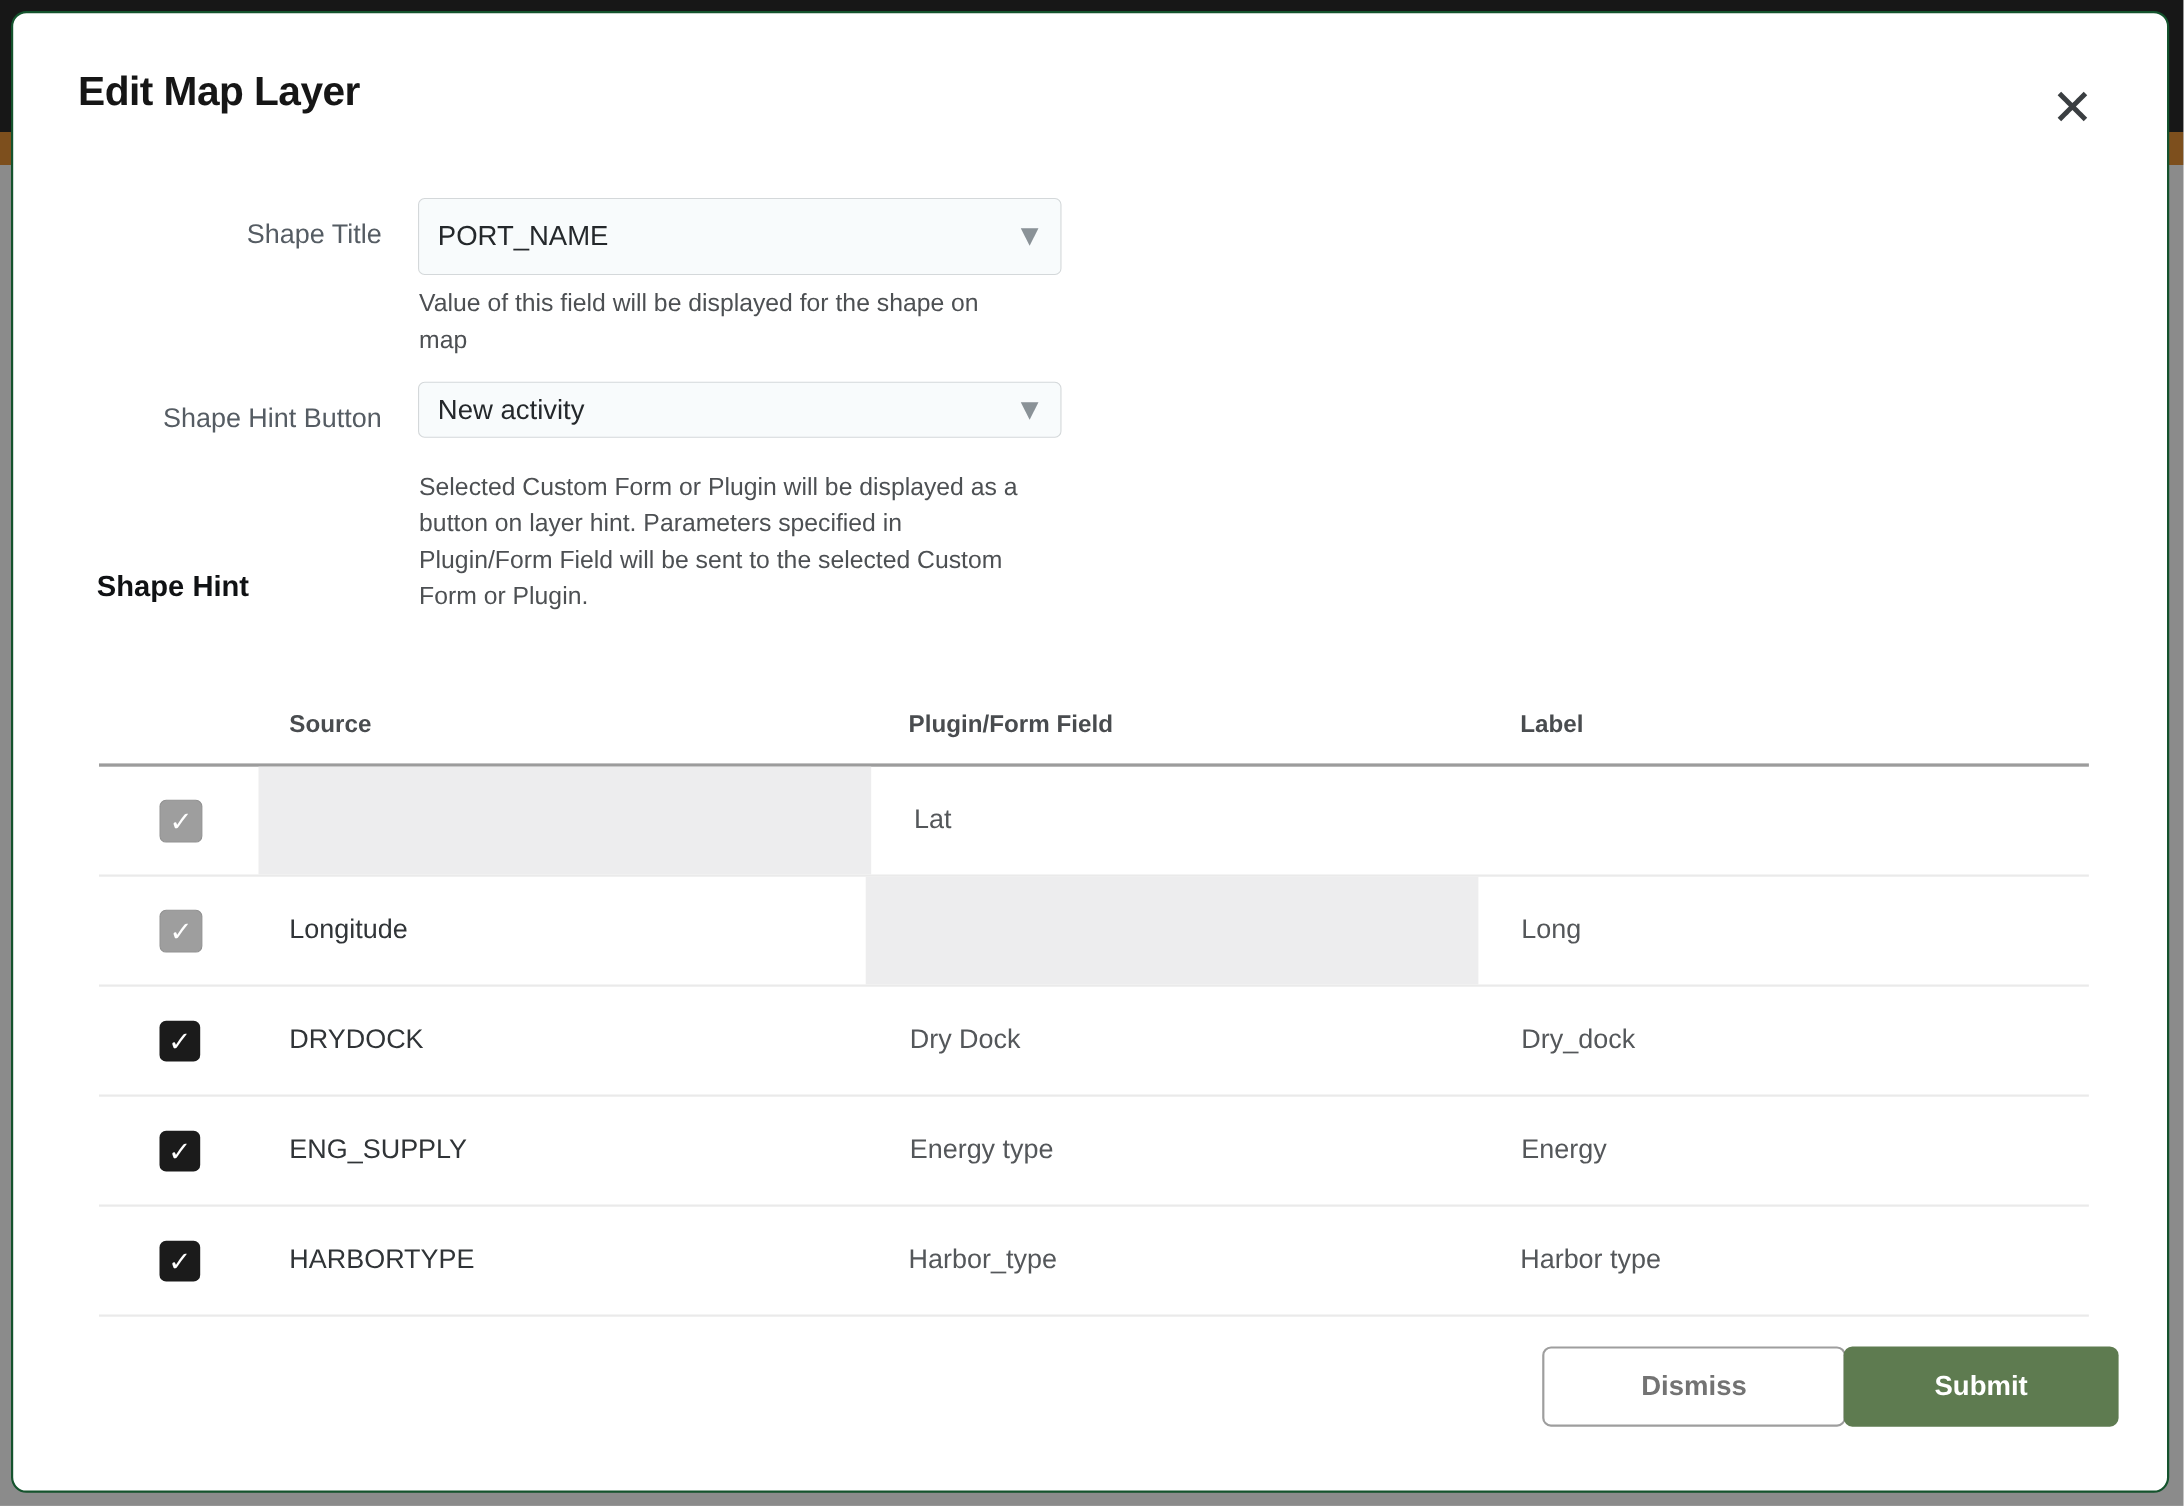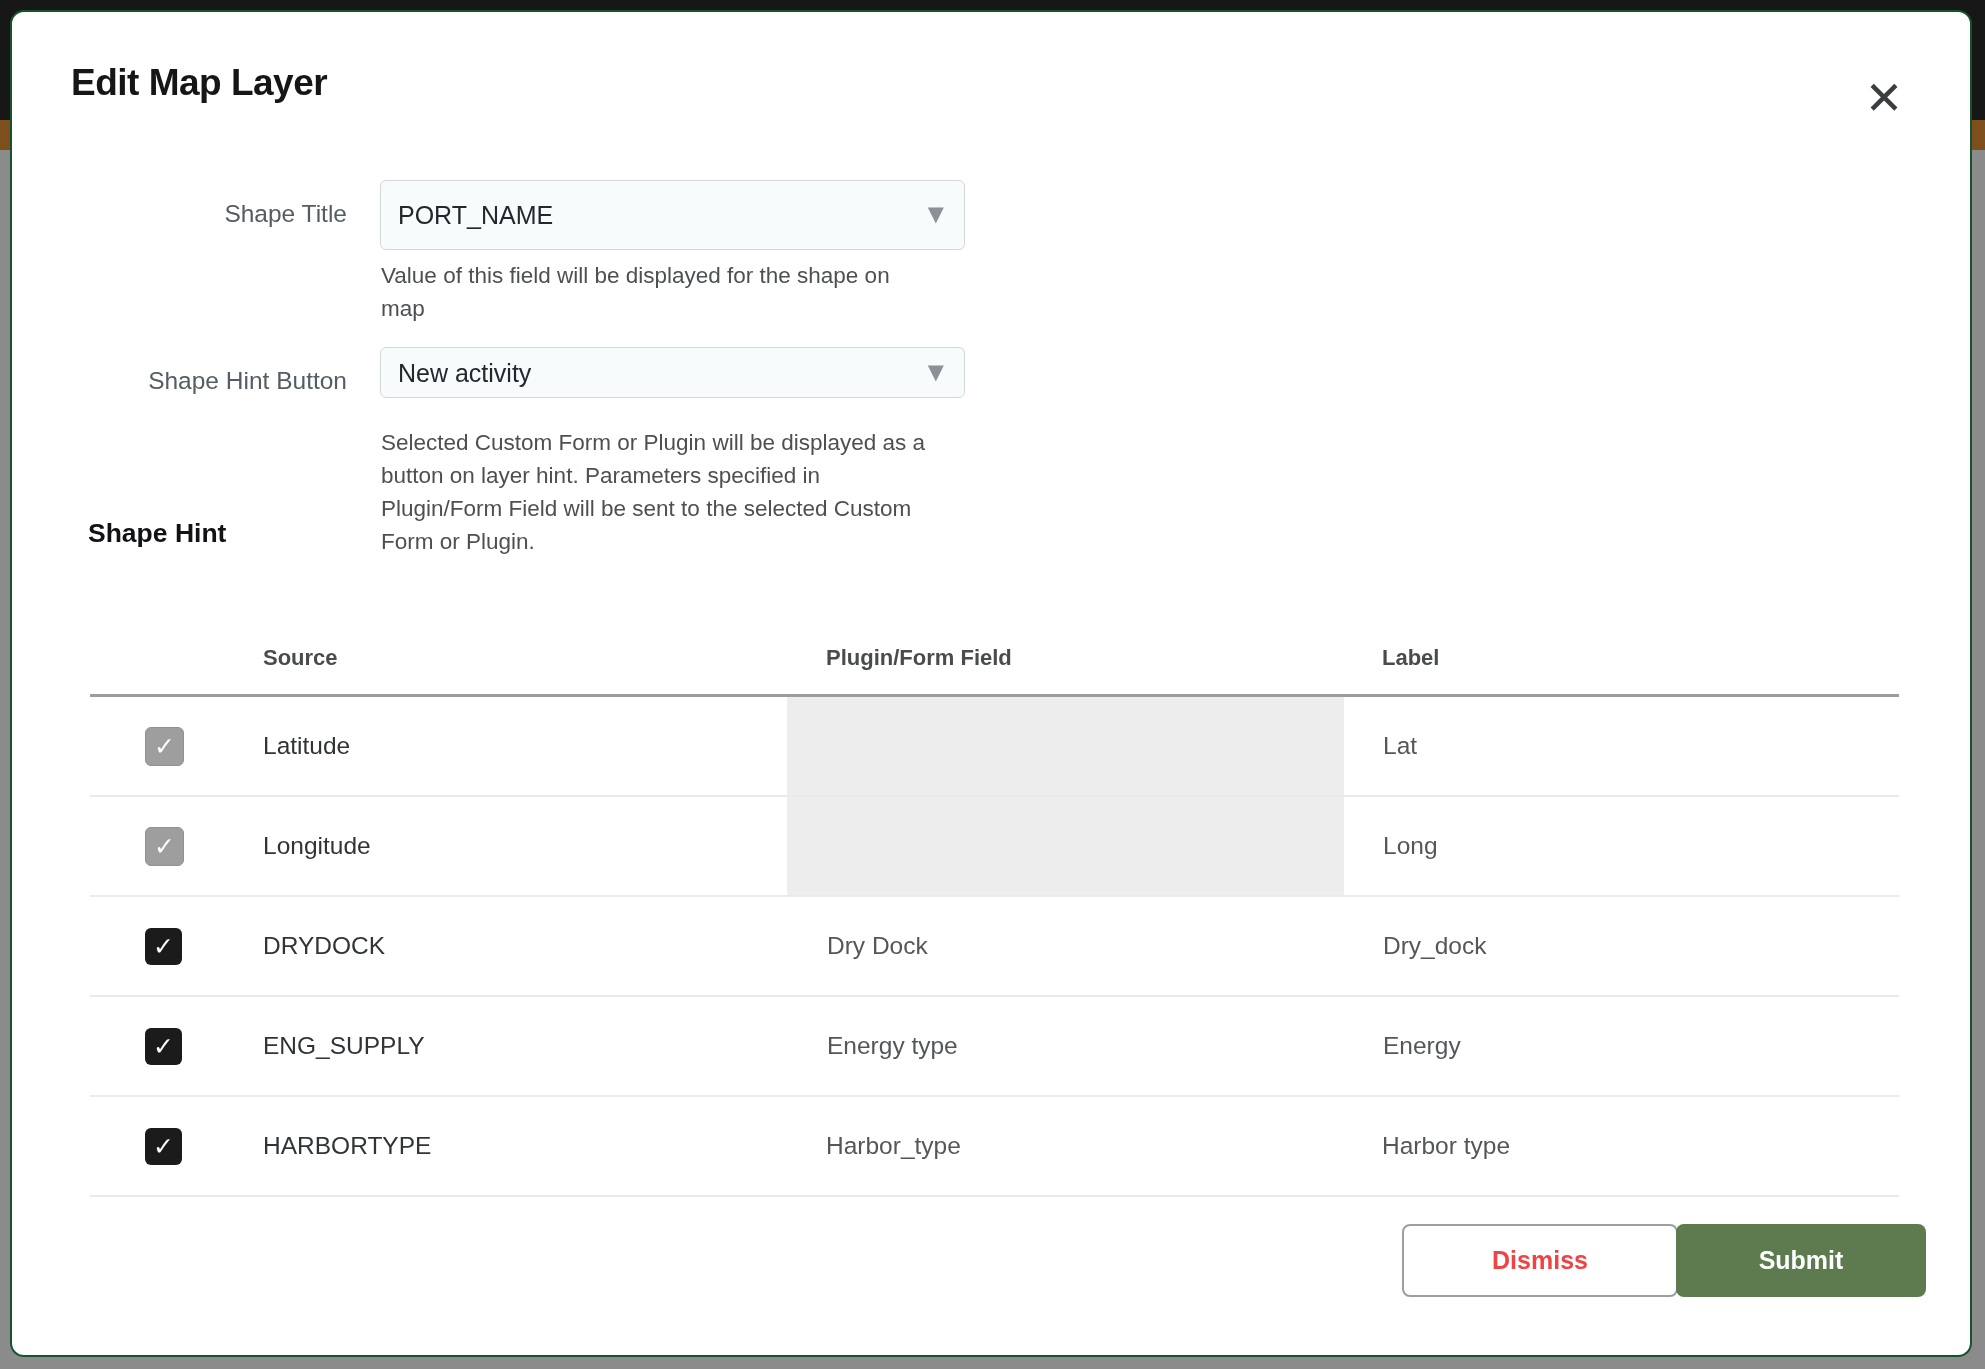--- a/index.html
+++ b/index.html
@@ -79,21 +79,21 @@
   }
   .cb .chk{color:#ffffff;font-size:25px;font-weight:700;font-family:"DejaVu Sans",sans-serif;line-height:1;}
   .cb-black{background:var(--checkbox_active,#1b1b1b);}
   .cb-gray{background:var(--checkbox_disabled,#9e9e9e);border:1px solid #919191;}
   
   .btn{
     position:absolute;top:1212px;height:73px;border-radius:8px;cursor:pointer;
     font-family:inherit;font-size:25px;font-weight:700;
   }
   .btn-dismiss{
-    left:1390px;width:276px;background:#ffffff;border:2px solid #9e9e9e;color:#ef4444;
+    left:1390px;width:276px;background:#ffffff;border:2px solid #9e9e9e;color:#737373;
   }
   .btn-submit{
     left:1664px;width:250px;background:var(--submit_bg,#5e7b50);border:none;color:#ffffff;
   }
 </style>
 </head>
 <body>
 
 <div class="bd-top"></div>
 <div class="bd-brown"></div>
@@ -130,23 +130,20 @@
       <div class="c c4">Plugin/Form Field</div>
       <div class="c c3">Label</div>
     </div>
 
     <div class="trow dim">
       <div class="c c1">
           <span class="cb cb-gray">
             <span class="chk">✓</span>
           </span>
         </div>
-      <div class="c c2">
-          <span>Latitude</span>
-        </div>
       <div class="c c3">
           <span></span>
         </div>
       <div class="c c4">
           <span>Lat</span>
         </div>
     </div>
 
     <div class="trow dim">
       <div class="c c1">

